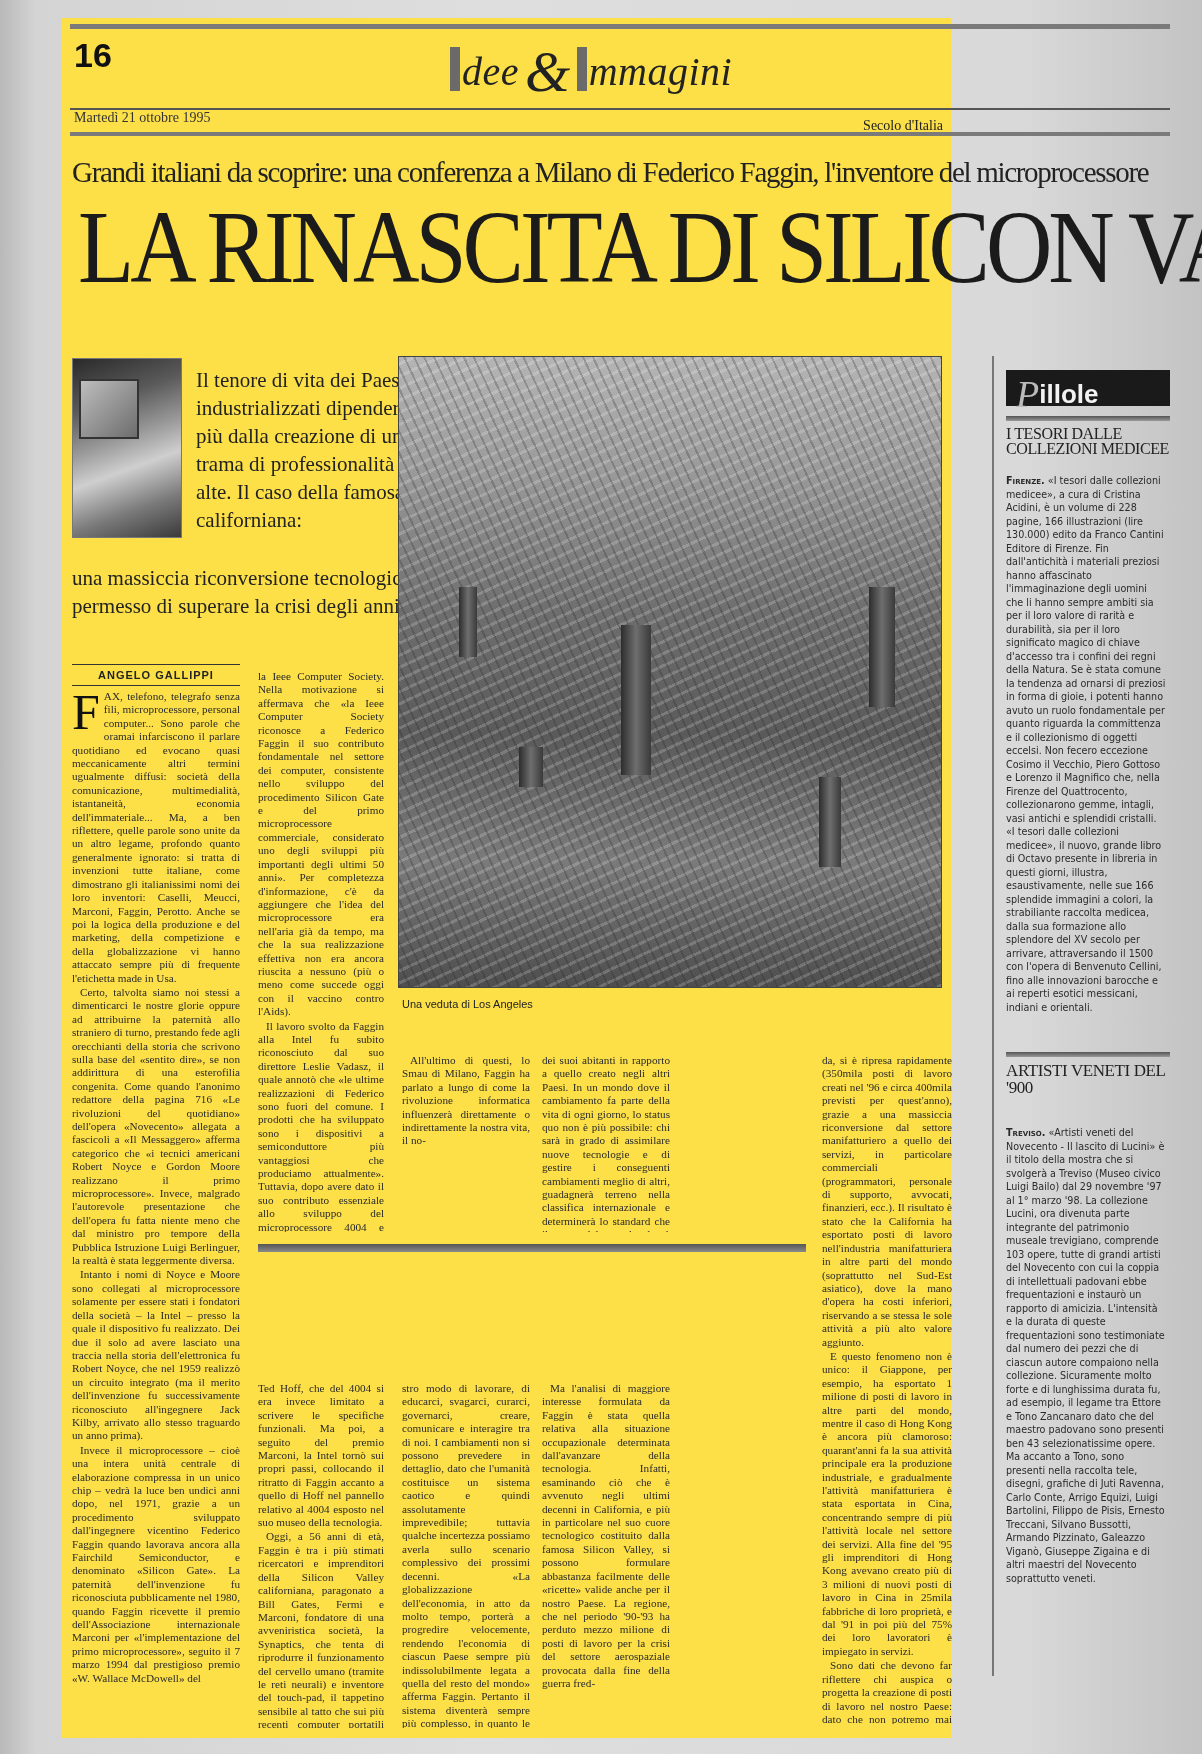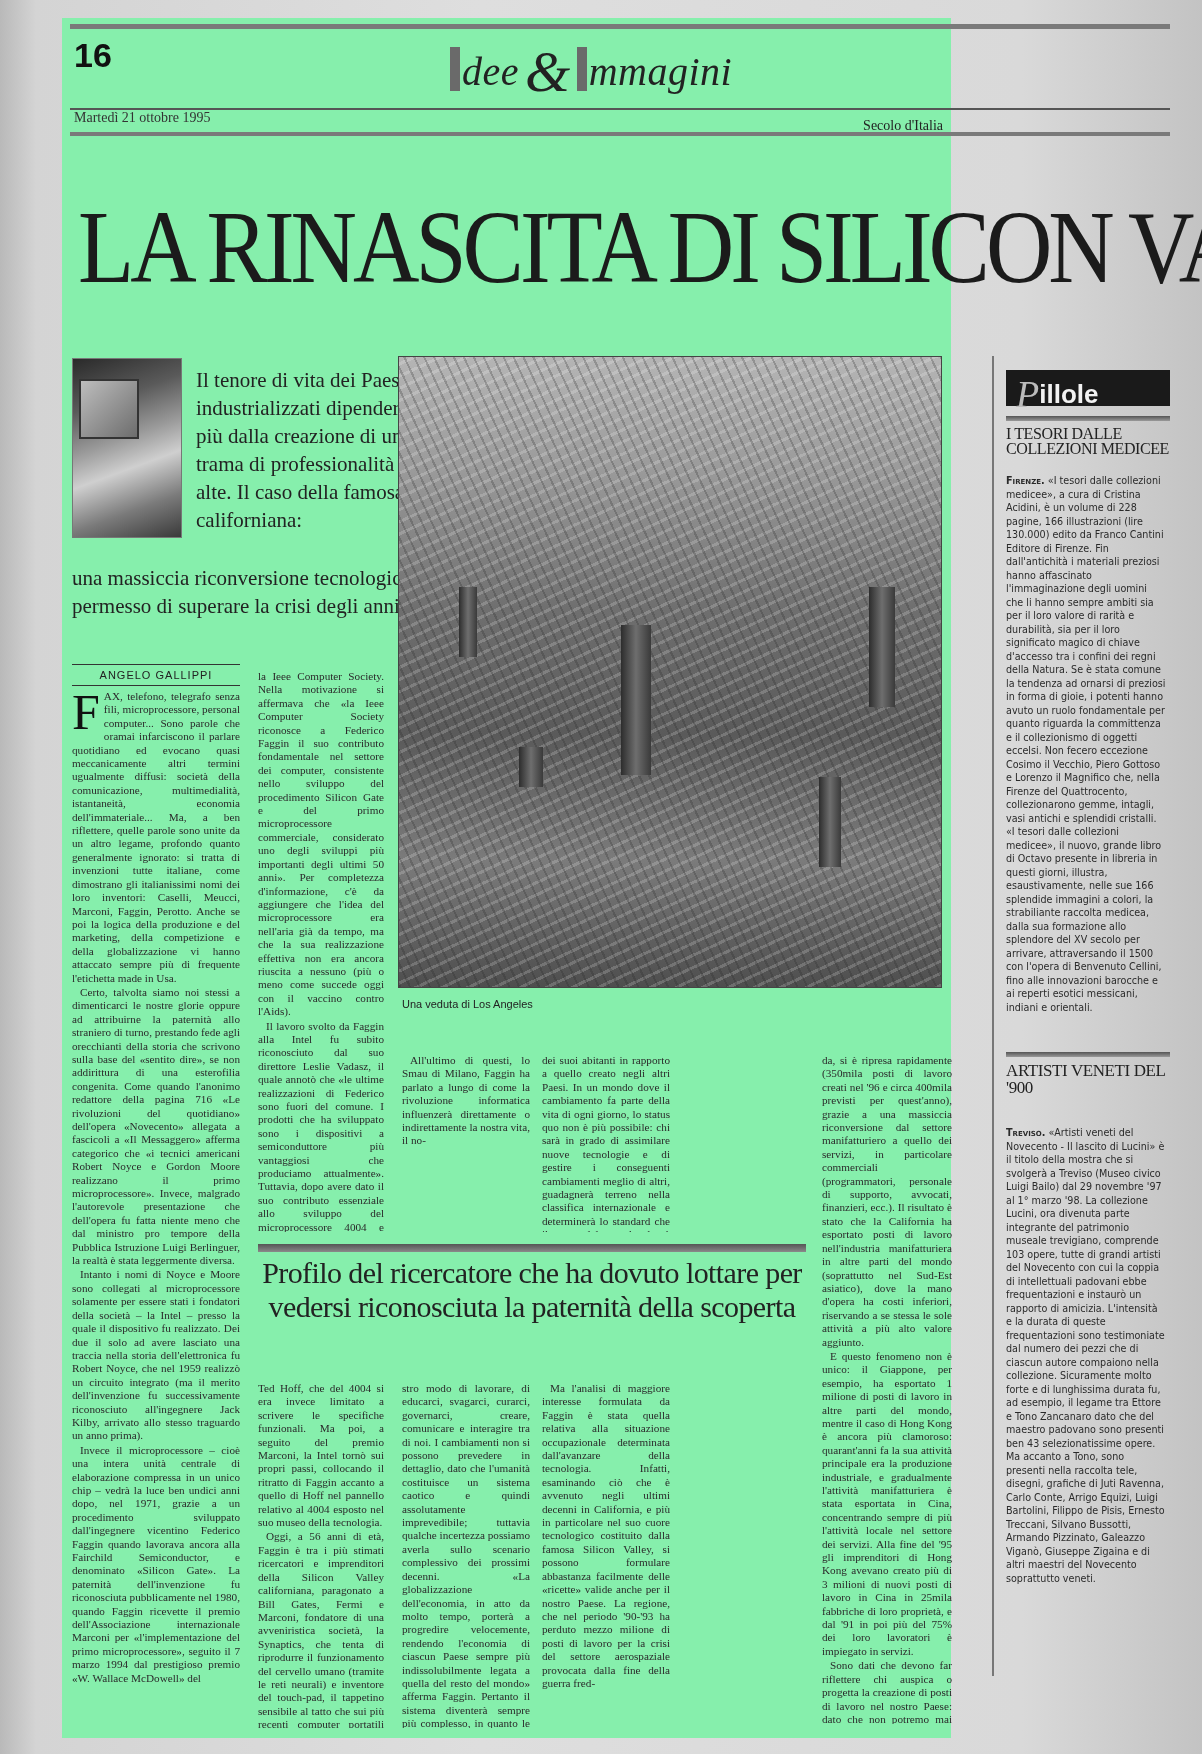--- a/index.html
+++ b/index.html
@@ -6,21 +6,21 @@
   html, body { width: 1202px; height: 1754px; }
   body {
     background: linear-gradient(90deg, #b9b9b9 0%, #d4d4d4 3%, #dedede 40%, #d9d9d9 85%, #c3c3c3 100%);
     font-family: "Liberation Serif", "DejaVu Serif", serif;
     color: #1a1a1a;
     position: relative;
     overflow: hidden;
   }
   .page {
     position: absolute; left: 62px; top: 18px; width: 889px; height: 1720px;
-    background: #86efac;
+    background: #fde047;
   }
   
   .mast-top-rule { position: absolute; left: 8px; top: 6px; width: 1100px; height: 5px; background: #7a7a7a; }
   .page-num { position: absolute; left: 12px; top: 18px; font-family: "Liberation Sans", sans-serif; font-weight: 700; font-size: 34px; color: #111; }
   .section-title { position: absolute; left: 388px; top: 20px; font-style: italic; font-size: 40px; color: #222; letter-spacing: 0.5px; text-align: center; }
   .section-title .bar { display: inline-block; width: 10px; height: 44px; background: #6a6a6a; vertical-align: -6px; margin-right: 2px; }
   .section-title .amp { font-size: 58px; font-weight: 400; margin: 0 6px; vertical-align: -6px; }
   .mast-rule-2 { position: absolute; left: 8px; top: 90px; width: 1100px; height: 2px; background: #555; }
   .date { position: absolute; left: 12px; top: 92px; font-size: 14px; color: #333; }
   .paper-name { position: absolute; right: 8px; top: 100px; font-size: 14px; color: #222; }
@@ -44,21 +44,21 @@
       repeating-linear-gradient(-25deg, rgba(255,255,255,0.18) 0 3px, transparent 3px 11px),
       linear-gradient(180deg, #b5b5b5 0%, #9a9a9a 18%, #6f6f6f 40%, #5a5a5a 60%, #7b7b7b 80%, #4e4e4e 100%); }
   .main-photo .tower { position: absolute; background: linear-gradient(90deg,#2d2d2d,#6e6e6e,#3a3a3a); }
   .photo-caption { position: absolute; left: 340px; top: 980px; font-family: "Liberation Sans", sans-serif; font-size: 11px; color: #222; }
 
   
   .col { position: absolute; font-size: 11.2px; line-height: 13.4px; text-align: justify; color: #2a2a2a; hyphens: auto; }
   .col p { text-indent: 8px; margin-bottom: 1px; }
   .col p.first { text-indent: 0; }
   .byline-rule { position: absolute; left: 10px; top: 646px; width: 168px; height: 1px; background: #333; }
-  .byline { position: absolute; left: 10px; top: 651px; width: 168px; text-align: center; font-family: "Liberation Sans", sans-serif; font-weight: 400; font-size: 11px; letter-spacing: 1px; color: #222; }
+  .byline { position: absolute; left: 10px; top: 651px; width: 168px; text-align: center; font-family: "Liberation Sans", sans-serif; font-weight: 700; font-size: 11px; letter-spacing: 1px; color: #222; }
   .byline-rule-2 { position: absolute; left: 10px; top: 667px; width: 168px; height: 1px; background: #333; }
   .dropcap { float: left; font-size: 50px; line-height: 40px; margin: 2px 4px 0 0; color: #111; }
 
   
   .sec-rule { position: absolute; left: 196px; top: 1226px; width: 548px; height: 8px; background: linear-gradient(180deg,#555,#8a8a8a); }
   .sec-head { position: absolute; left: 196px; top: 1238px; width: 548px; text-align: center; font-size: 30px; line-height: 34px; color: #222; letter-spacing: -0.6px; }
 
   
   .side-vrule { position: absolute; left: 930px; top: 338px; width: 2px; height: 1320px; background: #777; }
   .pillole { position: absolute; left: 944px; top: 352px; width: 164px; height: 36px; background: #1a1a1a; color: #f2f2f2; font-family: "Liberation Sans", sans-serif; font-weight: 700; font-size: 26px; padding: 2px 0 0 10px; }
@@ -77,20 +77,21 @@
   <div class="mast-top-rule"></div>
   <div class="page-num">16</div>
   <div class="section-title">
     <span class="bar"></span><span>dee</span><span class="amp">&amp;</span><span class="bar"></span><span>mmagini</span>
   </div>
   <div class="mast-rule-2"></div>
   <div class="date">Martedì 21 ottobre 1995</div>
   <div class="paper-name">Secolo d'Italia</div>
   <div class="mast-rule-3"></div>
 
+  <div class="kicker">Grandi italiani da scoprire: una conferenza a Milano di Federico Faggin, l'inventore del microprocessore</div>
   <div class="headline">LA RINASCITA DI SILICON VALLEY</div>
 
   <div class="lead-photo">
       <div class="screen"></div>
     </div>
   <div class="lead-text">Il tenore di vita dei Paesi industrializzati dipenderà sempre più dalla creazione di una fitta trama di professionalità medio-alte. Il caso della famosa valle californiana:</div>
   <div class="lead-text-2">una massiccia riconversione tecnologica le ha permesso di superare la crisi degli anni scorsi</div>
 
   <div class="main-photo">
     <div class="tower" style="left:222px;top:268px;width:30px;height:150px;"></div>
@@ -123,21 +124,20 @@
   <div class="col" style="left:480px;top:1036px;width:128px;height:178px;overflow:hidden;">
     <p class="first">dei suoi abitanti in rapporto a quello creato negli altri Paesi. In un mondo dove il cambiamento fa parte della vita di ogni giorno, lo status quo non è più possibile: chi sarà in grado di assimilare nuove tecnologie e di gestire i conseguenti cambiamenti meglio di altri, guadagnerà terreno nella classifica internazionale e determinerà lo standard che il resto del mondo dovrà seguire: governo, istituzioni, aziende, famiglie, indi-</p>
   </div>
   <div class="col" style="left:760px;top:1036px;width:130px;height:670px;overflow:hidden;">
     <p class="first">da, si è ripresa rapidamente (350mila posti di lavoro creati nel '96 e circa 400mila previsti per quest'anno), grazie a una massiccia riconversione dal settore manifatturiero a quello dei servizi, in particolare commerciali (programmatori, personale di supporto, avvocati, finanzieri, ecc.). Il risultato è stato che la California ha esportato posti di lavoro nell'industria manifatturiera in altre parti del mondo (soprattutto nel Sud-Est asiatico), dove la mano d'opera ha costi inferiori, riservando a se stessa le sole attività a più alto valore aggiunto.</p>
     <p>E questo fenomeno non è unico: il Giappone, per esempio, ha esportato 1 milione di posti di lavoro in altre parti del mondo, mentre il caso di Hong Kong è ancora più clamoroso: quarant'anni fa la sua attività principale era la produzione industriale, e gradualmente l'attività manifatturiera è stata esportata in Cina, concentrando sempre di più l'attività locale nel settore dei servizi. Alla fine del '95 gli imprenditori di Hong Kong avevano creato più di 3 milioni di nuovi posti di lavoro in Cina in 25mila fabbriche di loro proprietà, e dal '91 in poi più del 75% dei loro lavoratori è impiegato in servizi.</p>
     <p>Sono dati che devono far riflettere chi auspica o progetta la creazione di posti di lavoro nel nostro Paese: dato che non potremo mai competere con altre nazioni del mondo per il costo della mano d'opera, non possiamo che puntare sulla creazione di una fitta trama di professionalità medio-alte nel settore dei servizi. L'alternativa sarebbe infatti il rischio di una irreversibile marginalizzazione dal mercato dell'economia globale.</p>
   </div>
 
   <div class="sec-rule"></div>
-  <div class="sec-head">Profilo del ricercatore che ha dovuto lottare per vedersi riconosciuta la paternità della scoperta</div>
 
   <div class="col" style="left:196px;top:1364px;width:126px;height:346px;overflow:hidden;">
     <p class="first">Ted Hoff, che del 4004 si era invece limitato a scrivere le specifiche funzionali. Ma poi, a seguito del premio Marconi, la Intel tornò sui propri passi, collocando il ritratto di Faggin accanto a quello di Hoff nel pannello relativo al 4004 esposto nel suo museo della tecnologia.</p>
     <p>Oggi, a 56 anni di età, Faggin è tra i più stimati ricercatori e imprenditori della Silicon Valley californiana, paragonato a Bill Gates, Fermi e Marconi, fondatore di una avveniristica società, la Synaptics, che tenta di riprodurre il funzionamento del cervello umano (tramite le reti neurali) e inventore del touch-pad, il tappetino sensibile al tatto che sui più recenti computer portatili ha ormai completamente sostituito lo scomodo e ingombrante mouse. Di Faggin il nostro establishment accademico-politico si ricorda</p>
   </div>
   <div class="col" style="left:340px;top:1364px;width:128px;height:346px;overflow:hidden;">
     <p class="first">stro modo di lavorare, di educarci, svagarci, curarci, governarci, creare, comunicare e interagire tra di noi. I cambiamenti non si possono prevedere in dettaglio, dato che l'umanità costituisce un sistema caotico e quindi assolutamente imprevedibile; tuttavia qualche incertezza possiamo averla sullo scenario complessivo dei prossimi decenni. «La globalizzazione dell'economia, in atto da molto tempo, porterà a progredire velocemente, rendendo l'economia di ciascun Paese sempre più indissolubilmente legata a quella del resto del mondo» afferma Faggin. Pertanto il sistema diventerà sempre più complesso, in quanto le azioni di una nazione potranno avere grosse conseguenze in un'altra.</p>
 
   </div>
   <div class="col" style="left:480px;top:1364px;width:128px;height:346px;overflow:hidden;">

